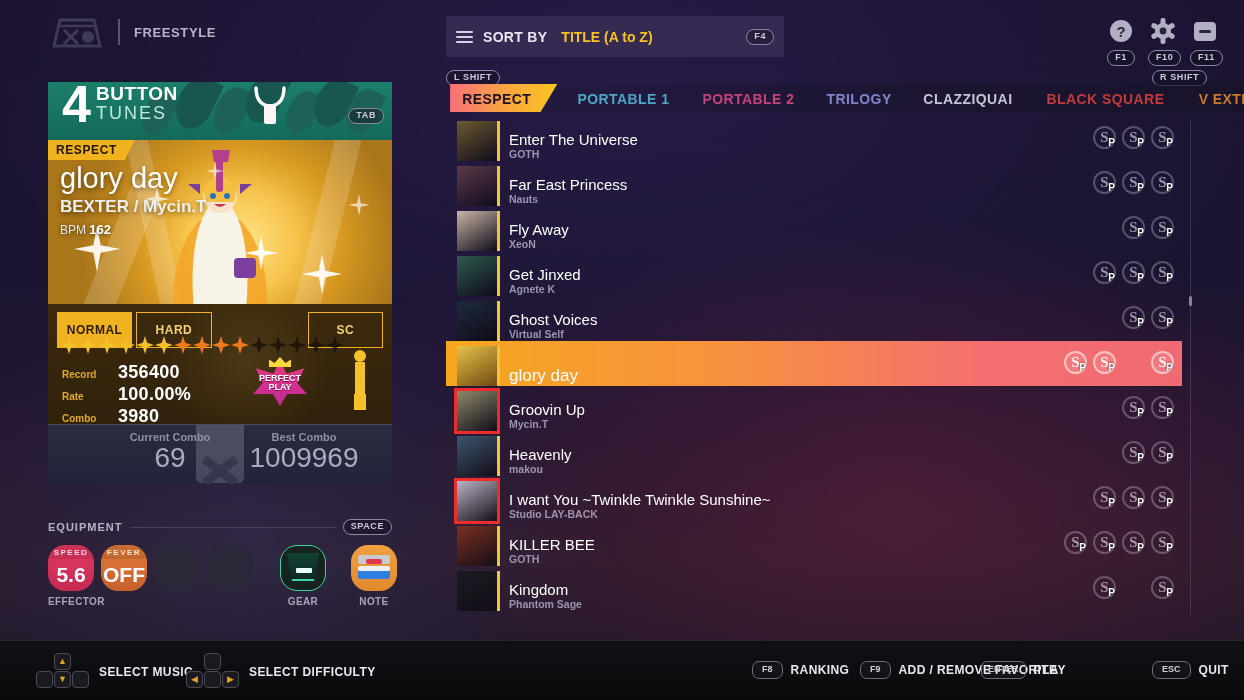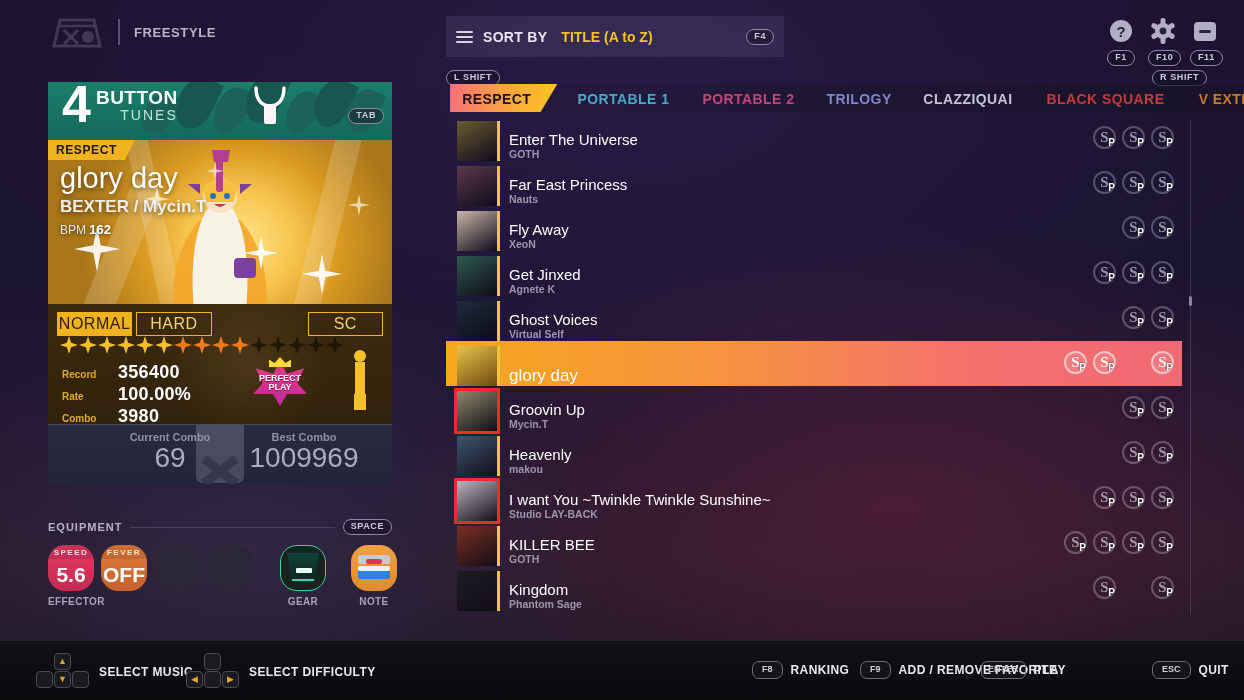--- a/index.html
+++ b/index.html
@@ -49,21 +49,21 @@
   .four-btn {
     position: absolute; left: 14px; top: -2px; display: flex; align-items: flex-end; gap: 5px;
     z-index: 4;
   }
   .four-btn .num {
     font-size: 52px; font-weight: bold; color: #fff; line-height: .95;
     font-family: "Liberation Sans", sans-serif;
   }
   .four-btn .bt { padding-bottom: 6px; }
   .four-btn .bt .l1 { font-size: 19px; font-weight: bold; color: #fff; letter-spacing: .5px; line-height: 1; }
-  .four-btn .bt .l2 { font-size: 14px; color: #bfe6dc; letter-spacing: 2px; line-height: 1.15; text-align: right; }
+  .four-btn .bt .l2 { font-size: 18px; color: #bfe6dc; letter-spacing: 2px; line-height: 1.15; }
   .deer {
     position: absolute; right: 96px; top: 2px; width: 52px; height: 50px; z-index: 3;
   }
   .key-pill {
     border: 1px solid #8e87a5; border-radius: 9px; color: #cfc9db;
     font-size: 9px; font-weight: bold; letter-spacing: .6px;
     padding: 2px 7px 3px; background: rgba(20,16,34,.45); display: inline-block;
     line-height: 1;
   }
   .tab-pill { position: absolute; right: 8px; top: 22px; z-index: 6; }
@@ -119,22 +119,22 @@
     content:""; position:absolute; inset:0;
     background:
       radial-gradient(ellipse 120px 110px at 58% 50%, rgba(255,210,110,.10), rgba(0,0,0,0) 70%);
     pointer-events:none;
   }
   .diff-tabs {
     position: absolute; left: 9px; top: 8px; right: 9px;
     display: flex; gap: 4px; z-index: 3;
   }
   .diff-tab {
-    height: 24px; display: flex; align-items: center; justify-content: center;
-    font-size: 16px; font-weight: normal; letter-spacing: .5px;
+    height: 36px; display: flex; align-items: center; justify-content: center;
+    font-size: 12px; font-weight: bold; letter-spacing: .5px;
   }
   .diff-tab.normal { width: 84px; background: #f0b21e; color: #2b1d05; }
   .diff-tab.hard { width: 84px; border: 1px solid #f0b21e; color: #f3d07a; }
   .diff-tab.sc { width: 84px; border: 1px solid #f0b21e; color: #f3d07a; margin-left: 92px; }
   .stars { position: absolute; left: 12px; top: 32px; display: flex; gap: 1px; z-index: 3; }
   .star {
     width: 18px; height: 18px;
     clip-path: polygon(50% 0,62% 38%,100% 50%,62% 62%,50% 100%,38% 62%,0 50%,38% 38%);
   }
   .rec-table { position: absolute; left: 14px; top: 58px; z-index: 3; }

